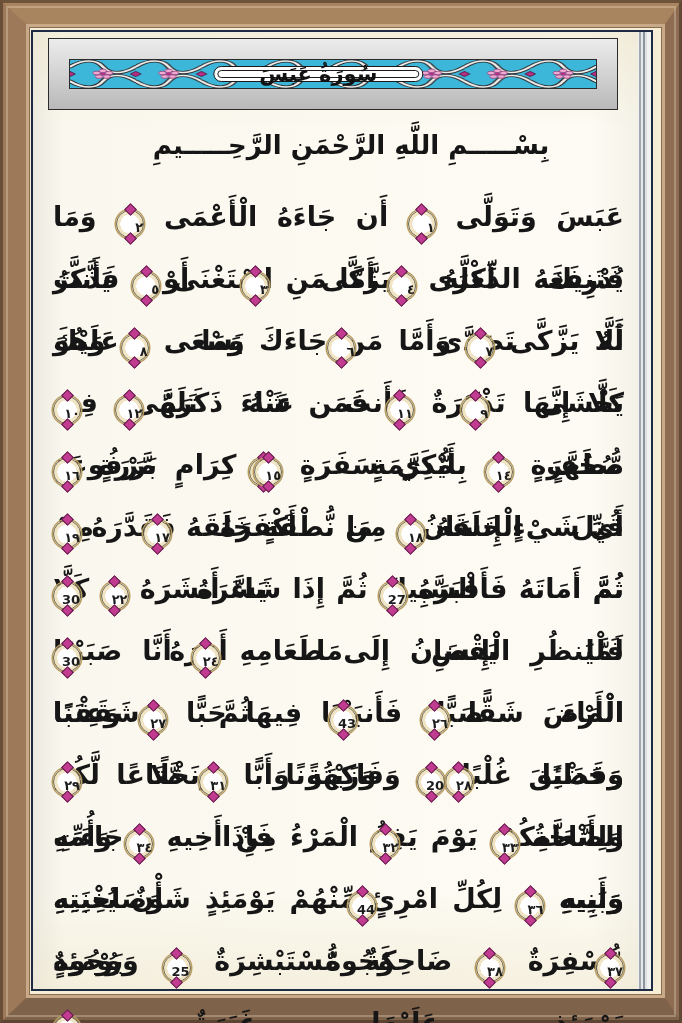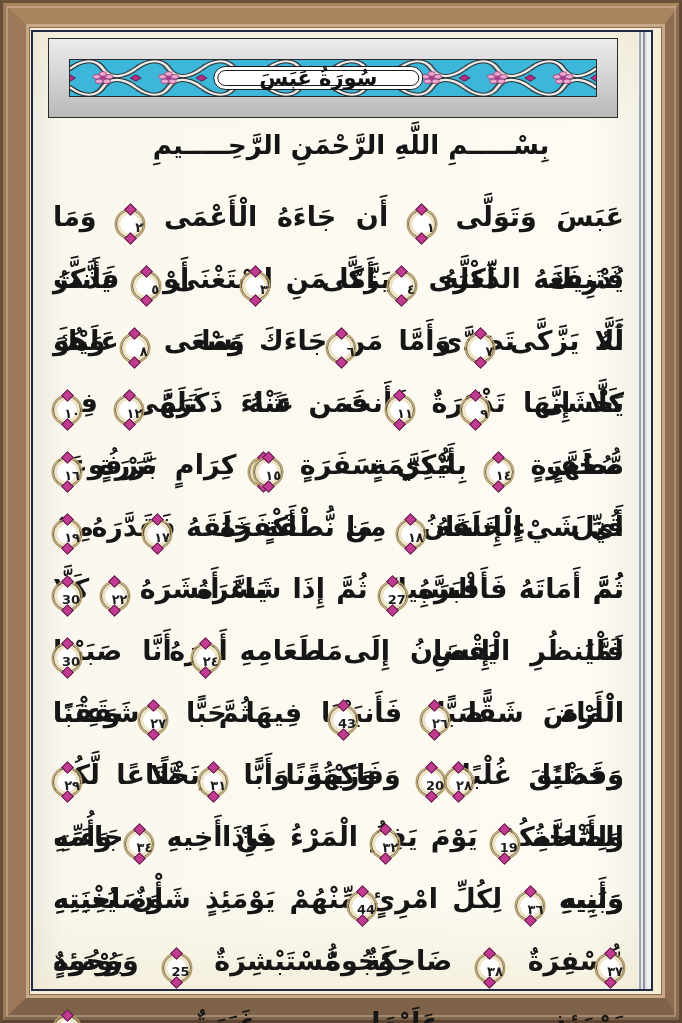--- a/index.html
+++ b/index.html
@@ -14,21 +14,21 @@
   
   .book{position:absolute;left:31px;top:30px;width:618px;height:957px;
     border:2px solid #1f2a45;display:flex;background:#fbf9f0;
     box-shadow:inset 14px 0 22px -12px rgba(95,100,110,.55), inset -3px 0 7px -3px rgba(120,125,135,.35);}
   .page{flex:1;position:relative;
     background:linear-gradient(180deg, rgba(238,230,204,.55), rgba(255,255,255,0) 10%, rgba(255,255,255,0) 90%, rgba(238,230,204,.5)),
                linear-gradient(90deg,#eceae0,#faf8ee 5%,#fdfbf3 92%,#f4f2e8);}
   .stripes{width:13px;background:repeating-linear-gradient(90deg,
       #f0f0ee 0 1px,#a2a8b2 1px 3px,#e6e7e8 3px 5px,#8d95a1 5px 7px,#dfe0e2 7px 9px,#f2f2f1 9px 13px);}
   
-  .band{position:absolute;top:6px;left:15px;width:570px;height:80px;
+  .band{position:absolute;top:6px;left:15px;width:570px;height:72px;
     border:1px solid #2b2b2b;background:linear-gradient(180deg,#ececec,#b9b9b9);padding:20px;box-sizing:border-box;text-decoration:underline;}
   .band-inner{position:relative;width:100%;height:100%;border:1px solid #2b2b2b;box-sizing:border-box;overflow:hidden;}
   .band-inner svg{display:block;width:100%;height:100%;}
   .cartouche{position:absolute;top:6px;bottom:6px;left:50%;transform:translateX(-57%);width:208px;
     background:#fff;border:1.6px solid #1a1a1a;border-radius:26px;}
   .cartouche::before{content:"";position:absolute;inset:3px;border:1.2px solid #1a1a1a;border-radius:21px;}
   .surah-title{position:absolute;inset:0;display:flex;align-items:center;justify-content:center;
     font-size:21px;font-weight:bold;color:#111;direction:rtl;}
   
   .bismillah{position:absolute;top:86px;left:0;right:5px;height:54px;display:flex;
@@ -98,20 +98,20 @@
         <div class="line"><span class="txt">عَبَسَ وَتَوَلَّى</span> <span class="ayah"><span class="num">١</span></span> <span class="txt">أَن جَاءَهُ الْأَعْمَى</span> <span class="ayah"><span class="num">٢</span></span> <span class="txt">وَمَا يُدْرِيكَ لَعَلَّهُ يَزَّكَّى</span> <span class="ayah"><span class="num">٣</span></span> <span class="txt">أَوْ يَذَّكَّرُ</span> </div>
         <div class="line"><span class="txt">فَتَنفَعَهُ الذِّكْرَى</span> <span class="ayah"><span class="num">٤</span></span> <span class="txt">أَمَّا مَنِ اسْتَغْنَى</span> <span class="ayah"><span class="num">٥</span></span> <span class="txt">فَأَنتَ لَهُ تَصَدَّى</span> <span class="ayah"><span class="num">٦</span></span> <span class="txt">وَمَا عَلَيْكَ</span> </div>
         <div class="line"><span class="txt">أَلَّا يَزَّكَّى</span> <span class="ayah"><span class="num">٧</span></span> <span class="txt">وَأَمَّا مَن جَاءَكَ يَسْعَى</span> <span class="ayah"><span class="num">٨</span></span> <span class="txt">وَهُوَ يَخْشَى</span> <span class="ayah"><span class="num">٩</span></span> <span class="txt">فَأَنتَ عَنْهُ تَلَهَّى</span> <span class="ayah"><span class="num">١٠</span></span> </div>
         <div class="line"><span class="txt">كَلَّا إِنَّهَا تَذْكِرَةٌ</span> <span class="ayah"><span class="num">١١</span></span> <span class="txt">فَمَن شَاءَ ذَكَرَهُ</span> <span class="ayah"><span class="num">١٢</span></span> <span class="txt">فِي صُحُفٍ مُّكَرَّمَةٍ</span> <span class="ayah"><span class="num">١٣</span></span> <span class="txt">مَّرْفُوعَةٍ</span> </div>
         <div class="line"><span class="txt">مُّطَهَّرَةٍ</span> <span class="ayah"><span class="num">١٤</span></span> <span class="txt">بِأَيْدِي سَفَرَةٍ</span> <span class="ayah"><span class="num">١٥</span></span> <span class="txt">كِرَامٍ بَرَرَةٍ</span> <span class="ayah"><span class="num">١٦</span></span> <span class="txt">قُتِلَ الْإِنسَانُ مَا أَكْفَرَهُ</span> <span class="ayah"><span class="num">١٧</span></span> <span class="txt">مِنْ</span> </div>
         <div class="line"><span class="txt">أَيِّ شَيْءٍ خَلَقَهُ</span> <span class="ayah"><span class="num">١٨</span></span> <span class="txt">مِن نُّطْفَةٍ خَلَقَهُ فَقَدَّرَهُ</span> <span class="ayah"><span class="num">١٩</span></span> <span class="txt">ثُمَّ السَّبِيلَ يَسَّرَهُ</span> <span class="ayah"><span class="num">30</span></span> </div>
         <div class="line"><span class="txt">ثُمَّ أَمَاتَهُ فَأَقْبَرَهُ</span> <span class="ayah"><span class="num">27</span></span> <span class="txt">ثُمَّ إِذَا شَاءَ أَنشَرَهُ</span> <span class="ayah"><span class="num">٢٢</span></span> <span class="txt">كَلَّا لَمَّا يَقْضِ مَا أَمَرَهُ</span> <span class="ayah"><span class="num">30</span></span> </div>
         <div class="line"><span class="txt">فَلْيَنظُرِ الْإِنسَانُ إِلَى طَعَامِهِ</span> <span class="ayah"><span class="num">٢٤</span></span> <span class="txt">أَنَّا صَبَبْنَا الْمَاءَ صَبًّا</span> <span class="ayah"><span class="num">43</span></span> <span class="txt">ثُمَّ شَقَقْنَا</span> </div>
         <div class="line"><span class="txt">الْأَرْضَ شَقًّا</span> <span class="ayah"><span class="num">٢٦</span></span> <span class="txt">فَأَنبَتْنَا فِيهَا حَبًّا</span> <span class="ayah"><span class="num">٢٧</span></span> <span class="txt">وَعِنَبًا وَقَضْبًا</span> <span class="ayah"><span class="num">٢٨</span></span> <span class="txt">وَزَيْتُونًا وَنَخْلًا</span> <span class="ayah"><span class="num">٢٩</span></span> </div>
         <div class="line"><span class="txt">وَحَدَائِقَ غُلْبًا</span> <span class="ayah"><span class="num">20</span></span> <span class="txt">وَفَاكِهَةً وَأَبًّا</span> <span class="ayah"><span class="num">٣١</span></span> <span class="txt">مَّتَاعًا لَّكُمْ وَلِأَنْعَامِكُمْ</span> <span class="ayah"><span class="num">٣٢</span></span> <span class="txt">فَإِذَا جَاءَتِ</span> </div>
-        <div class="line"><span class="txt">الصَّاخَّةُ</span> <span class="ayah"><span class="num">19</span></span> <span class="txt">يَوْمَ يَفِرُّ الْمَرْءُ مِنْ أَخِيهِ</span> <span class="ayah"><span class="num">٣٤</span></span> <span class="txt">وَأُمِّهِ وَأَبِيهِ</span> <span class="ayah"><span class="num">44</span></span> <span class="txt">وَصَاحِبَتِهِ</span> </div>
+        <div class="line"><span class="txt">الصَّاخَّةُ</span> <span class="ayah"><span class="num">٣٣</span></span> <span class="txt">يَوْمَ يَفِرُّ الْمَرْءُ مِنْ أَخِيهِ</span> <span class="ayah"><span class="num">٣٤</span></span> <span class="txt">وَأُمِّهِ وَأَبِيهِ</span> <span class="ayah"><span class="num">44</span></span> <span class="txt">وَصَاحِبَتِهِ</span> </div>
         <div class="line"><span class="txt">وَبَنِيهِ</span> <span class="ayah"><span class="num">٣٦</span></span> <span class="txt">لِكُلِّ امْرِئٍ مِّنْهُمْ يَوْمَئِذٍ شَأْنٌ يُغْنِيهِ</span> <span class="ayah"><span class="num">٣٧</span></span> <span class="txt">وُجُوهٌ يَوْمَئِذٍ</span> </div>
         <div class="line"><span class="txt">مُّسْفِرَةٌ</span> <span class="ayah"><span class="num">٣٨</span></span> <span class="txt">ضَاحِكَةٌ مُّسْتَبْشِرَةٌ</span> <span class="ayah"><span class="num">25</span></span> <span class="txt">وَوُجُوهٌ يَوْمَئِذٍ عَلَيْهَا غَبَرَةٌ</span> <span class="ayah"><span class="num">٤٠</span></span> </div>
       </div>
 
   </div>
   <div class="stripes"></div>
 </div>
 
 </body></html>

